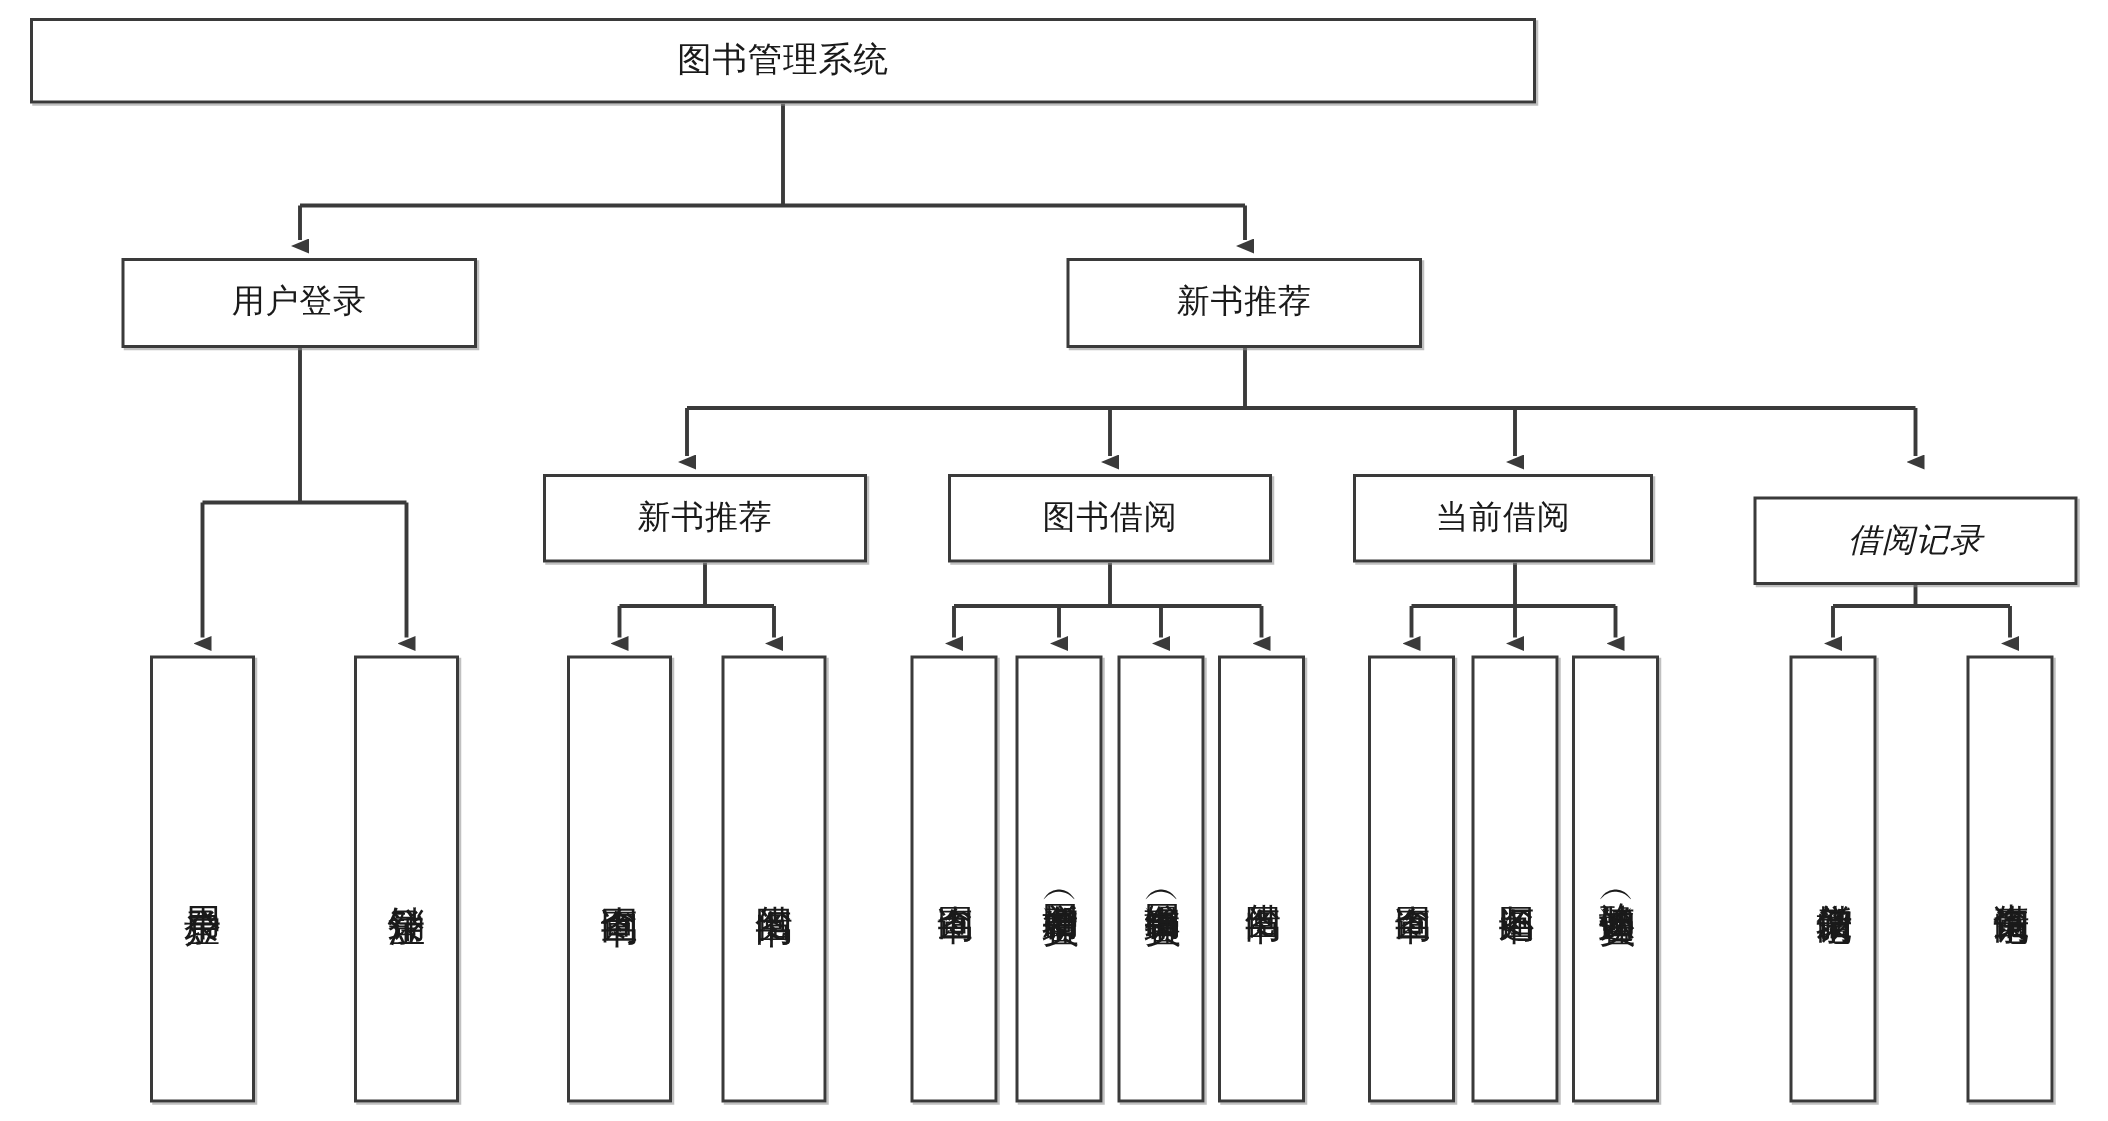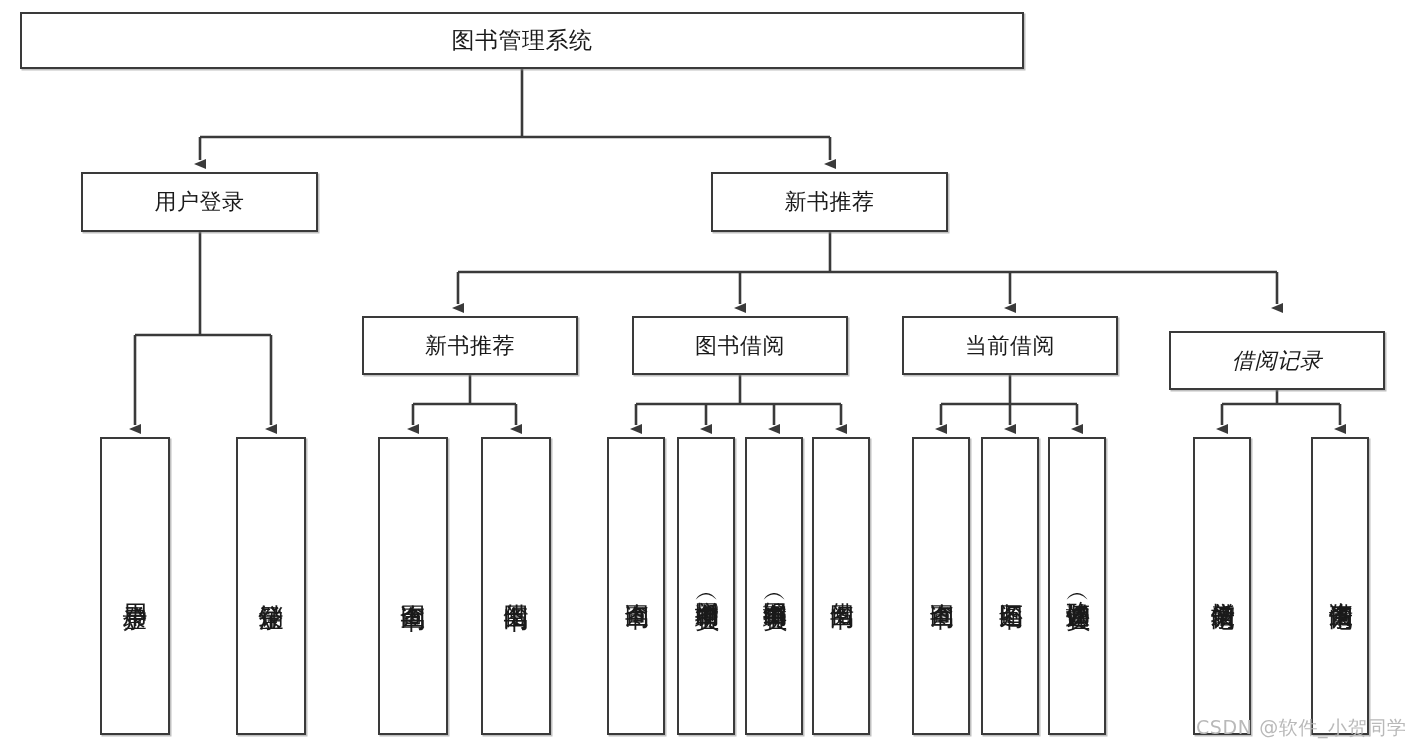--- a/index.html
+++ b/index.html
@@ -146,21 +146,21 @@
   </div>
 
   <div class="node h" style="left:362px; top:316px; width:216px; height:59px;">
     <span class="label">新书推荐</span>
   </div>
 
   <div class="node h" style="left:632px; top:316px; width:216px; height:59px;justify-content:center;">
     <span class="label">图书借阅</span>
   </div>
 
-  <div class="node h" style="left:902px; top:316px; width:216px; height:59px;">
+  <div class="node h" style="left:902px; top:316px; width:200px; height:59px;">
     <span class="label">当前借阅</span>
   </div>
 
   <div class="node h" style="left:1169px; top:331px; width:216px; height:59px;font-style:italic;">
     <span class="label">借阅记录</span>
   </div>
 
   <div class="node v" style="left:100px; top:437px; width:70px; height:298px;">
     <span class="label">用户登录</span>
   </div>
@@ -206,15 +206,14 @@
   </div>
 
   <div class="node v narrow" style="left:1193px; top:437px; width:58px; height:298px;">
     <span class="label">新增借阅记录</span>
   </div>
 
   <div class="node v narrow" style="left:1311px; top:437px; width:58px; height:298px;">
     <span class="label">查询借阅记录</span>
   </div>
 
-  <div class="watermark" style="left:1196px; top:715px;">CSDN @软件_小贺同学</div>
 
 </div>
 
 </body></html>

